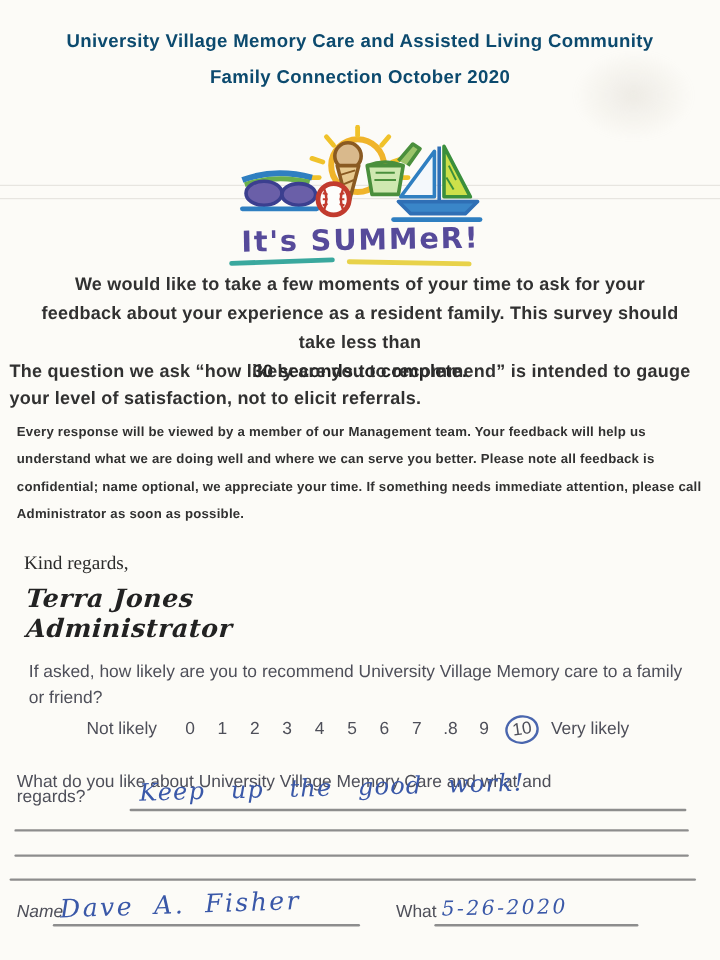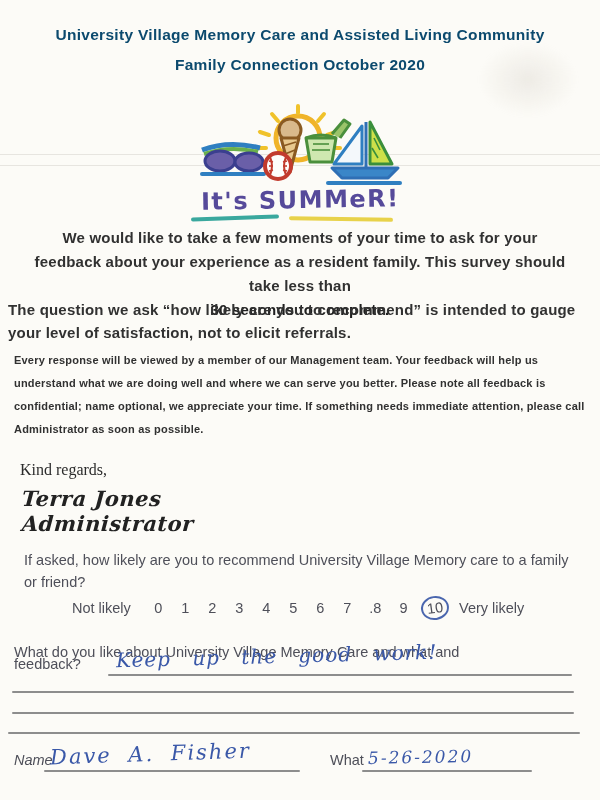--- a/index.html
+++ b/index.html
@@ -176,21 +176,21 @@
 
   <div class="q1 survey-text">If asked, how likely are you to recommend University Village Memory care to a family or friend?</div>
 
   <div class="scale">
     <span class="lbl survey-text">Not likely</span>
     <span><span class="scale-num">0</span><span class="scale-num">1</span><span class="scale-num">2</span><span class="scale-num">3</span><span class="scale-num">4</span><span class="scale-num">5</span><span class="scale-num">6</span><span class="scale-num">7</span><span class="scale-num">.8</span><span class="scale-num">9</span><span class="scale-num circled" style="border-color: rgb(74, 102, 174);">10</span></span>
     <span class="lbl hi survey-text">Very likely</span>
   </div>
 
   <div class="q2a survey-text">What do you like about University Village Memory Care and  what and</div>
-  <div class="q2b survey-text">feedback?</div>
+  <div class="q2b survey-text">regards?</div>
 
   <div class="answer-hand ink">Keep up the good work!</div>
   <div class="rule answer"></div>
   <div class="rule r1"></div>
   <div class="rule r2"></div>
   <div class="rule r3"></div>
 
   <div class="field-label name">Name</div>
   <div class="sig-hand ink">Dave A. Fisher</div>
   <div class="rule name-line"></div>

